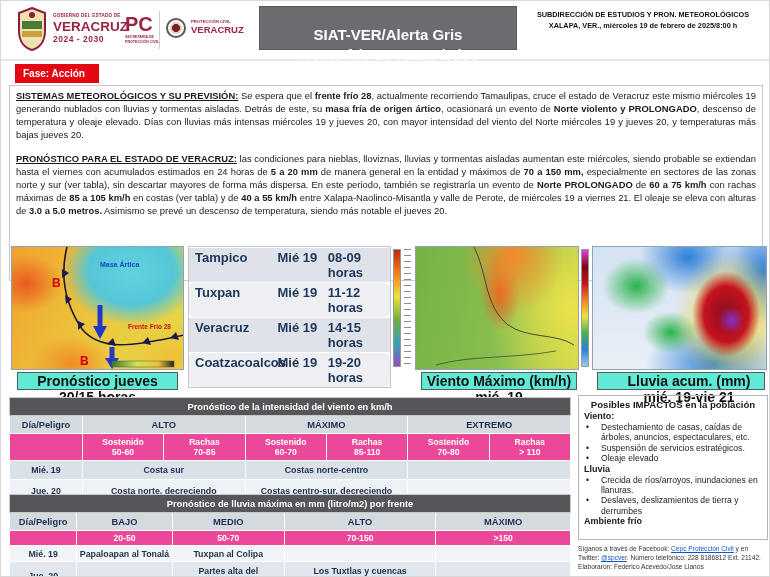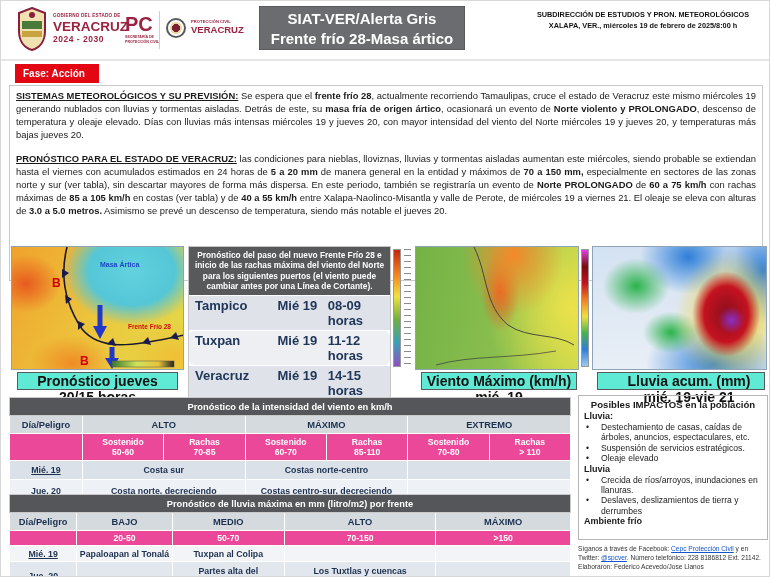--- a/index.html
+++ b/index.html
@@ -14,23 +14,23 @@
   .gov-years{font-size:8.5px;font-weight:800;margin-top:2px;letter-spacing:.5px;}
   .pc-block{position:absolute;left:124px;top:13px;color:#9b2240;line-height:1;}
   .pc-abbr{font-size:20px;font-weight:800;}
   .pc-sub{font-size:3.6px;font-weight:bold;margin-top:1.5px;}
   .hdr-sep{position:absolute;left:158px;top:10px;width:1px;height:38px;background:#cfcfcf;}
   .emblem{position:absolute;left:165px;top:17px;width:20px;height:20px;border-radius:50%;
           border:2px solid #5a5a5a;box-sizing:border-box;background:radial-gradient(circle at 50% 50%,#7a2030 0 4px,#e8d9a8 4px 6px,#fff 6px);}
   .emblem-text{position:absolute;left:190px;top:19px;color:#9b2240;line-height:1;}
   .emb-l1{font-size:4.2px;font-weight:bold;}
   .emb-l2{font-size:9.5px;font-weight:800;margin-top:1px;}
-  .title-box{position:absolute;left:258px;top:5px;width:206px;height:44px;background:#6a6c6f;
+  .title-box{position:absolute;left:258px;top:5px;width:258px;height:44px;background:#6a6c6f;
              border:1px solid #58595b;box-sizing:border-box;color:#fff;text-align:center;
-             font-size:15px;font-weight:bold;line-height:20px;padding-top:2px;}
+             font-size:15px;font-weight:bold;line-height:20px;padding-top:18px;}
   .hdr-right{position:absolute;left:518px;top:9px;width:248px;text-align:center;
              font-size:7.3px;font-weight:bold;line-height:10.6px;color:#111;}
   
   .badge{position:absolute;left:14px;top:63px;background:#e30613;color:#fff;font-size:10px;
          font-weight:bold;padding:4px 14px 4px 8px;}
   .textbox{position:absolute;left:8px;top:84px;width:754px;height:196px;border:1px solid #c9c9c9;box-sizing:border-box;}
   .para{position:absolute;left:6px;right:6px;font-size:9.4px;line-height:13px;text-align:justify;}
   #p1{top:3px;} #p2{top:66px;}
   
   .cap{position:absolute;top:371px;height:18px;background:#5eead4;border:1px solid #58595b;
@@ -74,21 +74,21 @@
   .prow div{font-size:13px;font-weight:bold;color:#21375a;padding:2px 0 2px 6px;}
   .prow .c2,.prow .c3{padding-left:0;}
   .pr-a{background:#dfe3e9;} .pr-b{background:#edeff3;border-radius:6px;}
   
   table.dtab{position:absolute;left:8px;width:562px;border-collapse:collapse;table-layout:fixed;}
   #wind-table{top:396px;} #rain-table{top:493px;}
   .dtab td{border:1px solid #fff;text-align:center;vertical-align:middle;font-size:8.8px;}
   .dtab .ttl{background:#55565a;color:#fff;font-weight:bold;font-size:9.3px;height:15px;border:1px solid #c9c9c9;}
   .dtab .hdr td{background:#d5dade;color:#1c3150;font-weight:bold;font-size:9.3px;height:15px;}
   .dtab .sub td{background:#ec4899;color:#fff;font-weight:bold;font-size:8.6px;line-height:10px;height:24px;}
-  .dtab .day{color:#1c3150;font-weight:bold;text-decoration:underline;}
+  .dtab .day{color:#1c3150;font-weight:bold;}
   .dtab .r1 td{background:#dbe1e9;height:16px;color:#1c3150;font-weight:bold;}
   .dtab .r2 td{background:#eef1f5;height:20px;color:#1c3150;font-weight:bold;}
   #rain-table .sub td{height:12px;}
   #rain-table .r1 td{background:#f2f4f7;height:13px;}
   #rain-table .r2 td{background:#e2e7ee;height:26px;line-height:10.5px;}
   
   .impacts{position:absolute;left:577px;top:394px;width:190px;height:145px;border:1px solid #b5b5b5;
            box-sizing:border-box;padding:3px 5px;}
   .imp-title{font-size:9.6px;font-weight:bold;text-align:center;margin-bottom:1px;}
   .imp-h{font-size:9px;font-weight:bold;line-height:11px;}
@@ -167,21 +167,20 @@
             <stop offset="0.4" stop-color="#cfe35a"></stop>
         <stop offset="0.75" stop-color="#e8c23a"></stop>
             <stop offset="1" stop-color="#222"></stop>
       </linearGradient>
         </defs>
       <rect x="100" y="114" width="62" height="6" fill="url(#mcb)" stroke="#555" stroke-width="0.5"></rect>
     </svg>
   </div>
 
   <div class="ports">
-    <div class="ports-hdr">Pronóstico del paso del nuevo Frente Frío 28 e inicio de las rachas máxima del viento del Norte para los siguientes puertos (el viento puede cambiar antes por una Línea de Cortante).</div>
     <div class="prow pr-a">
       <div class="c1">Tampico</div>
       <div class="c2">Mié 19</div>
       <div class="c3">08-09 horas</div>
     </div>
     <div class="prow pr-b">
       <div class="c1">Tuxpan</div>
       <div class="c2">Mié 19</div>
       <div class="c3">11-12 horas</div>
     </div>
@@ -289,21 +288,21 @@
       <td></td>
       <td>Partes alta del Papaloapan</td>
       <td>Los Tuxtlas y cuencas Coatzacoalcos al Tonalá</td>
       <td></td>
     </tr>
   </tbody>
     </table>
 
   <div class="impacts">
     <div class="imp-title">Posibles IMPACTOS en la población</div>
-    <div class="imp-h">Lluvia:</div>
+    <div class="imp-h">Viento:</div>
     <div class="imp-li">
         <span class="blt">•</span>
         <span class="itxt">Destechamiento de casas, caídas de árboles, anuncios, espectaculares, etc.</span>
       </div>
     <div class="imp-li">
         <span class="blt">•</span>
         <span class="itxt">Suspensión de servicios estratégicos.</span>
       </div>
     <div class="imp-li">
         <span class="blt">•</span>

